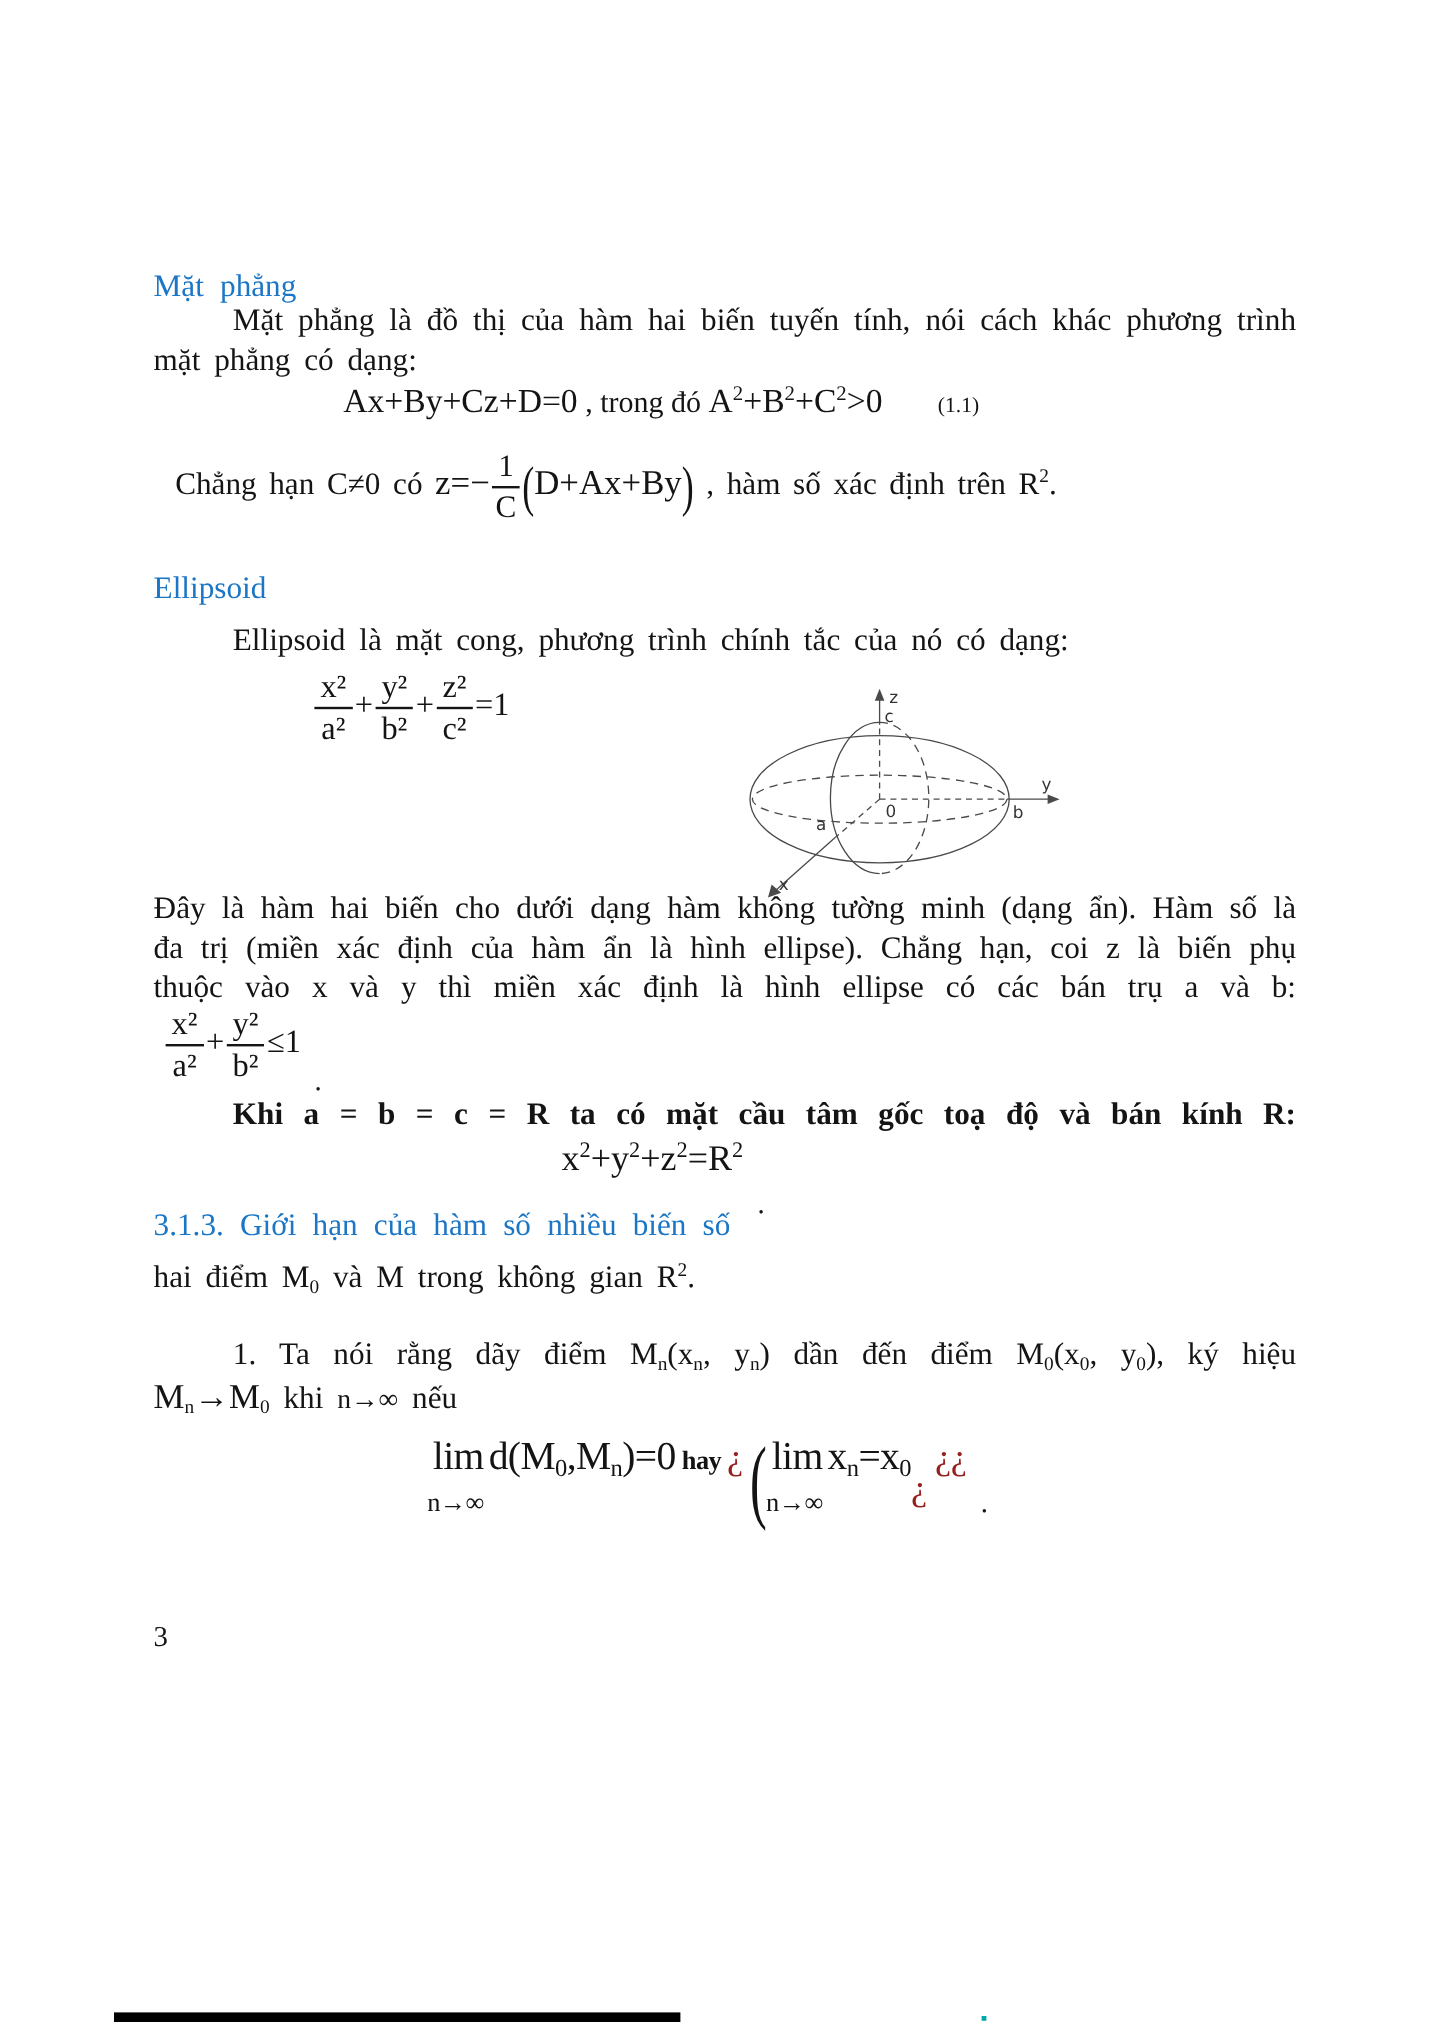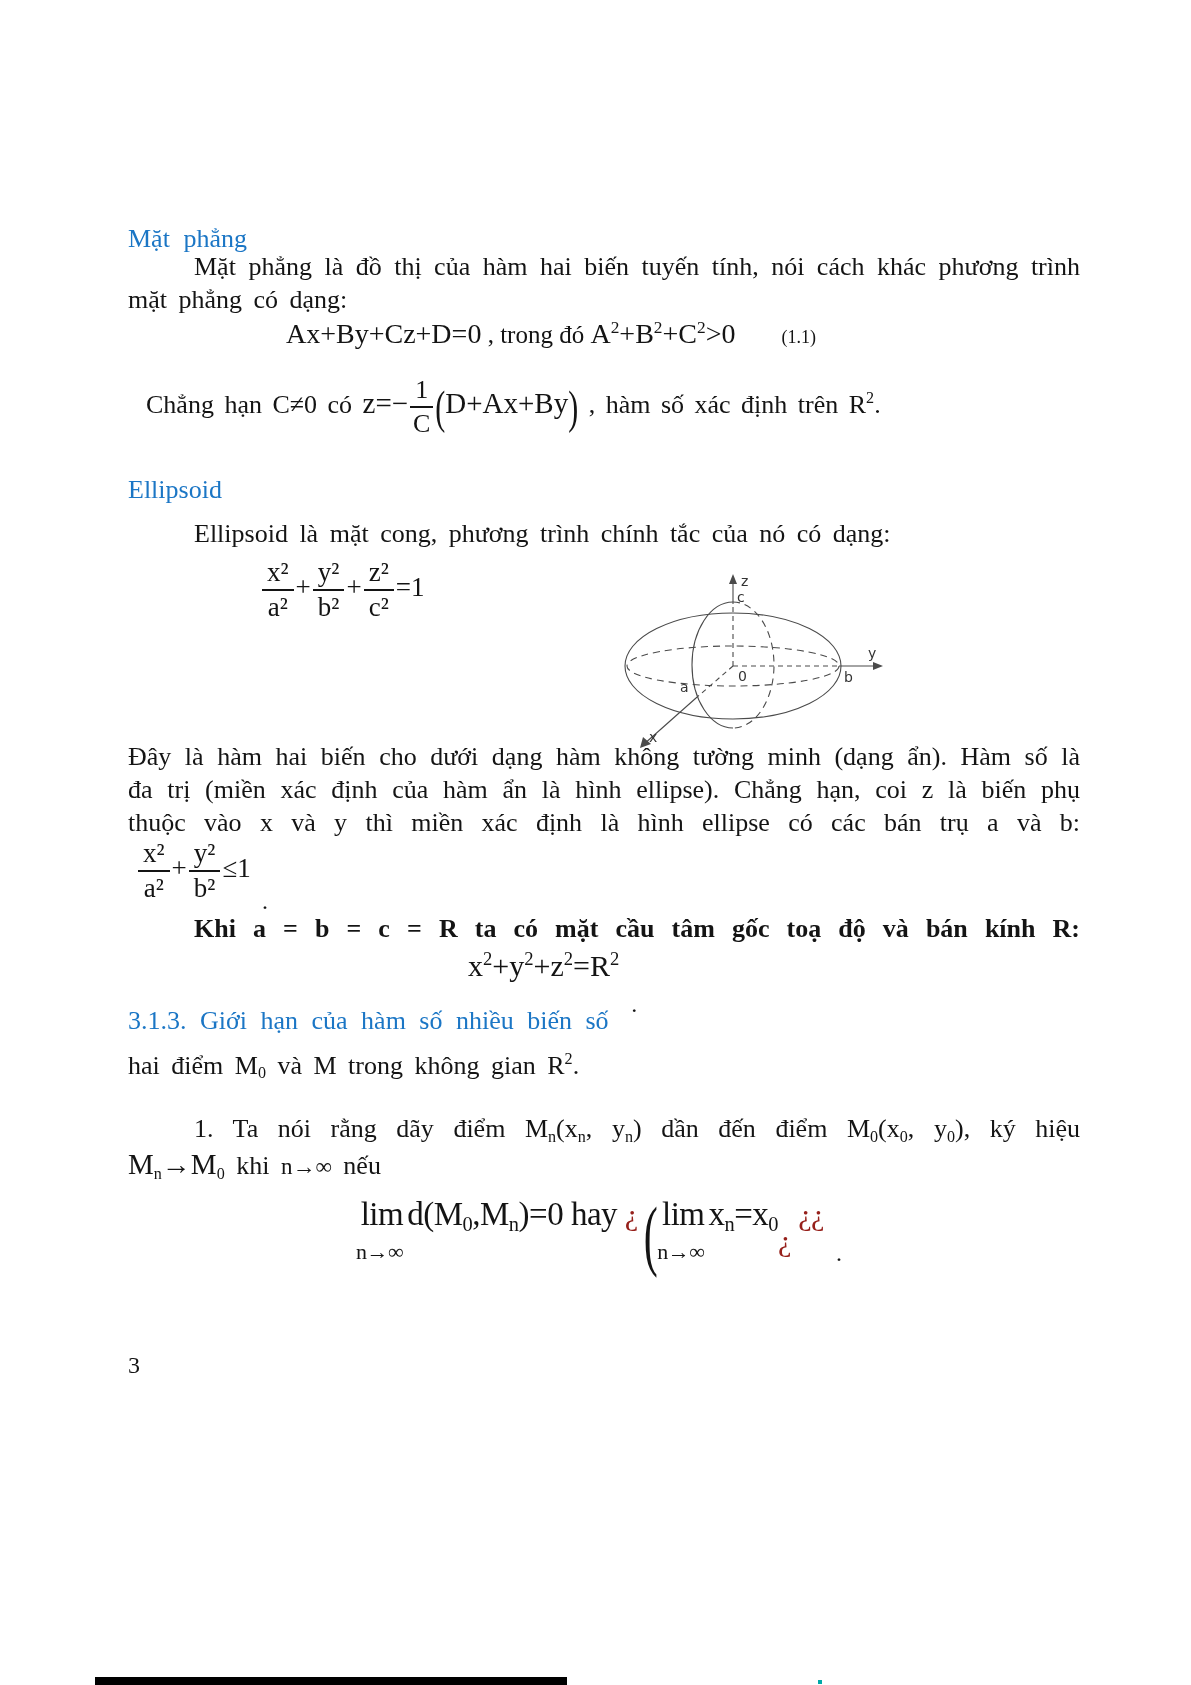--- a/index.html
+++ b/index.html
@@ -16,21 +16,21 @@
   .r-sup{font-size:0.62em;vertical-align:0.6em;}
   .r-sub{font-size:0.62em;vertical-align:-0.28em;}
   .r-big{font-size:1.0em;}
   .r-mid{font-size:25px;}
   .r-cond{font-size:28px;}
   .r-tag{font-size:18px;margin-left:46px;}
   .r-cno{font-size:26px;}
   .r-zf{font-size:29px;}
   .r-paren{font-size:30px;display:inline-block;transform:scaleY(1.55);transform-origin:50% 45%;vertical-align:-2px;}
   .r-op{}
-  .r-txt{font-size:33px;}
+  .r-txt{font-size:22px;font-weight:bold;}
   .r-red{color:#96201b;font-size:0.92em;}
   .r-redlow{color:#96201b;font-size:0.92em;vertical-align:-0.85em;}
   .r-bigparen{font-size:42px;display:inline-block;transform:scaleY(1.85);transform-origin:50% 40%;vertical-align:-20px;margin-left:6px;}
   .r-plow{font-size:24px;vertical-align:-1.5em;margin-left:12px;}
   .r-big2{font-size:29px;}
   .r-small{font-size:23px;}
   .frac{display:inline-flex;flex-direction:column;align-items:center;vertical-align:middle;line-height:1.05;margin:0 2px;}
   .fnum{border-bottom:2px solid #141414;padding:0 5px 3px 5px;}
   .fden{padding-top:2px;}
   .limstack{display:inline-flex;flex-direction:column;align-items:flex-end;margin-right:4px;}

